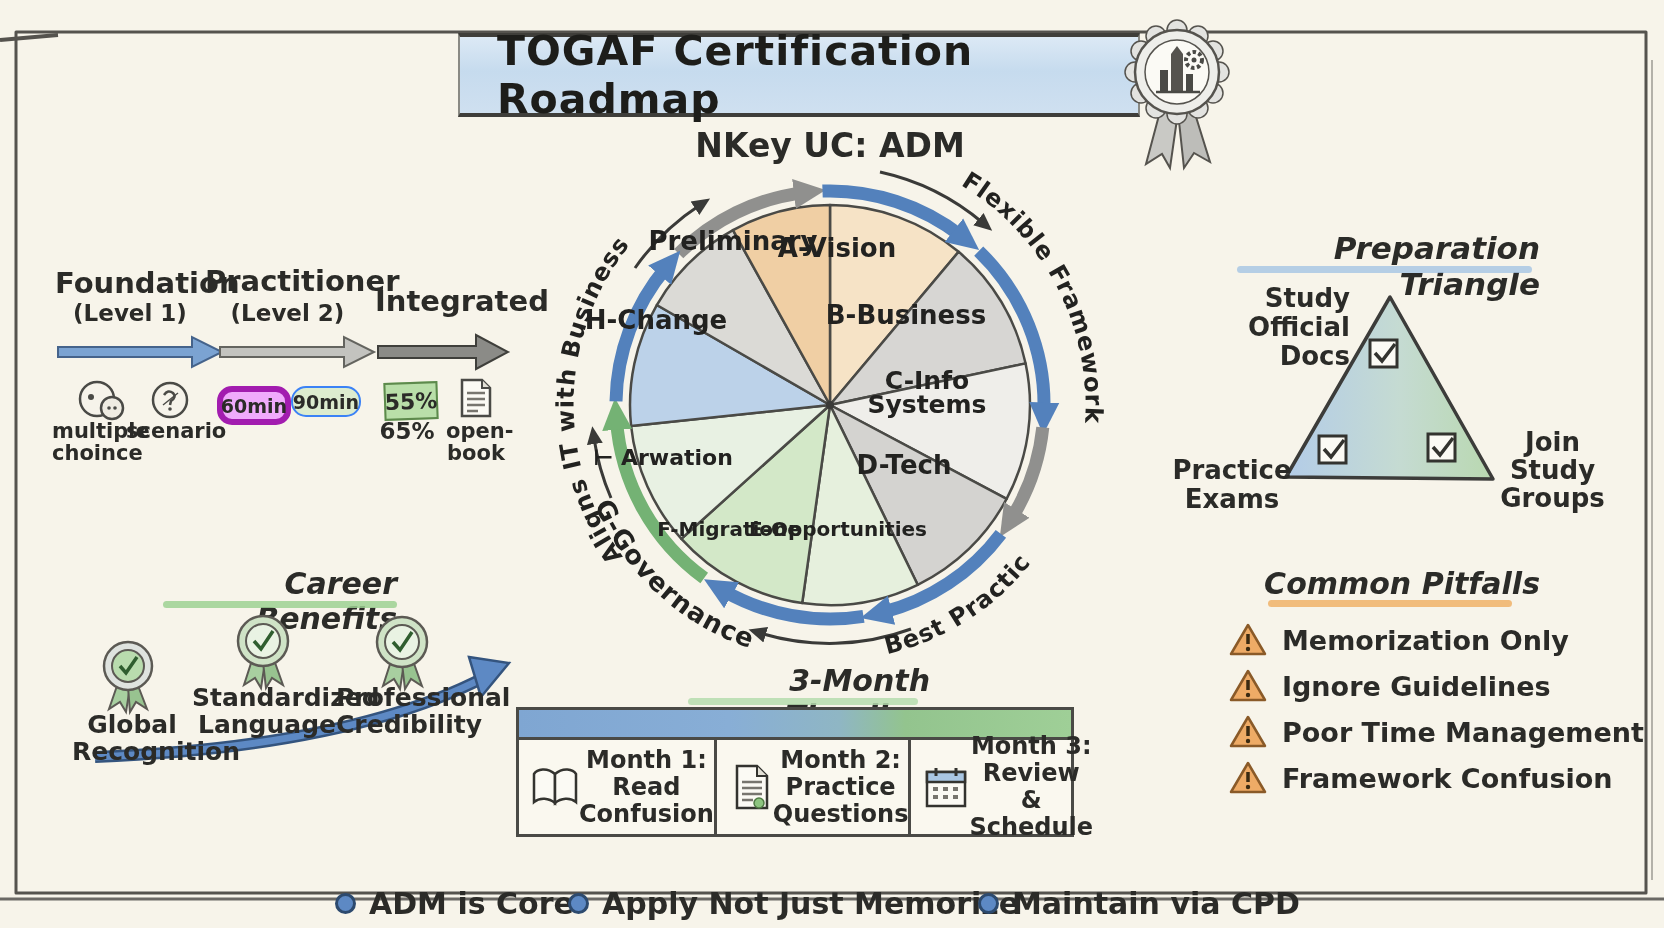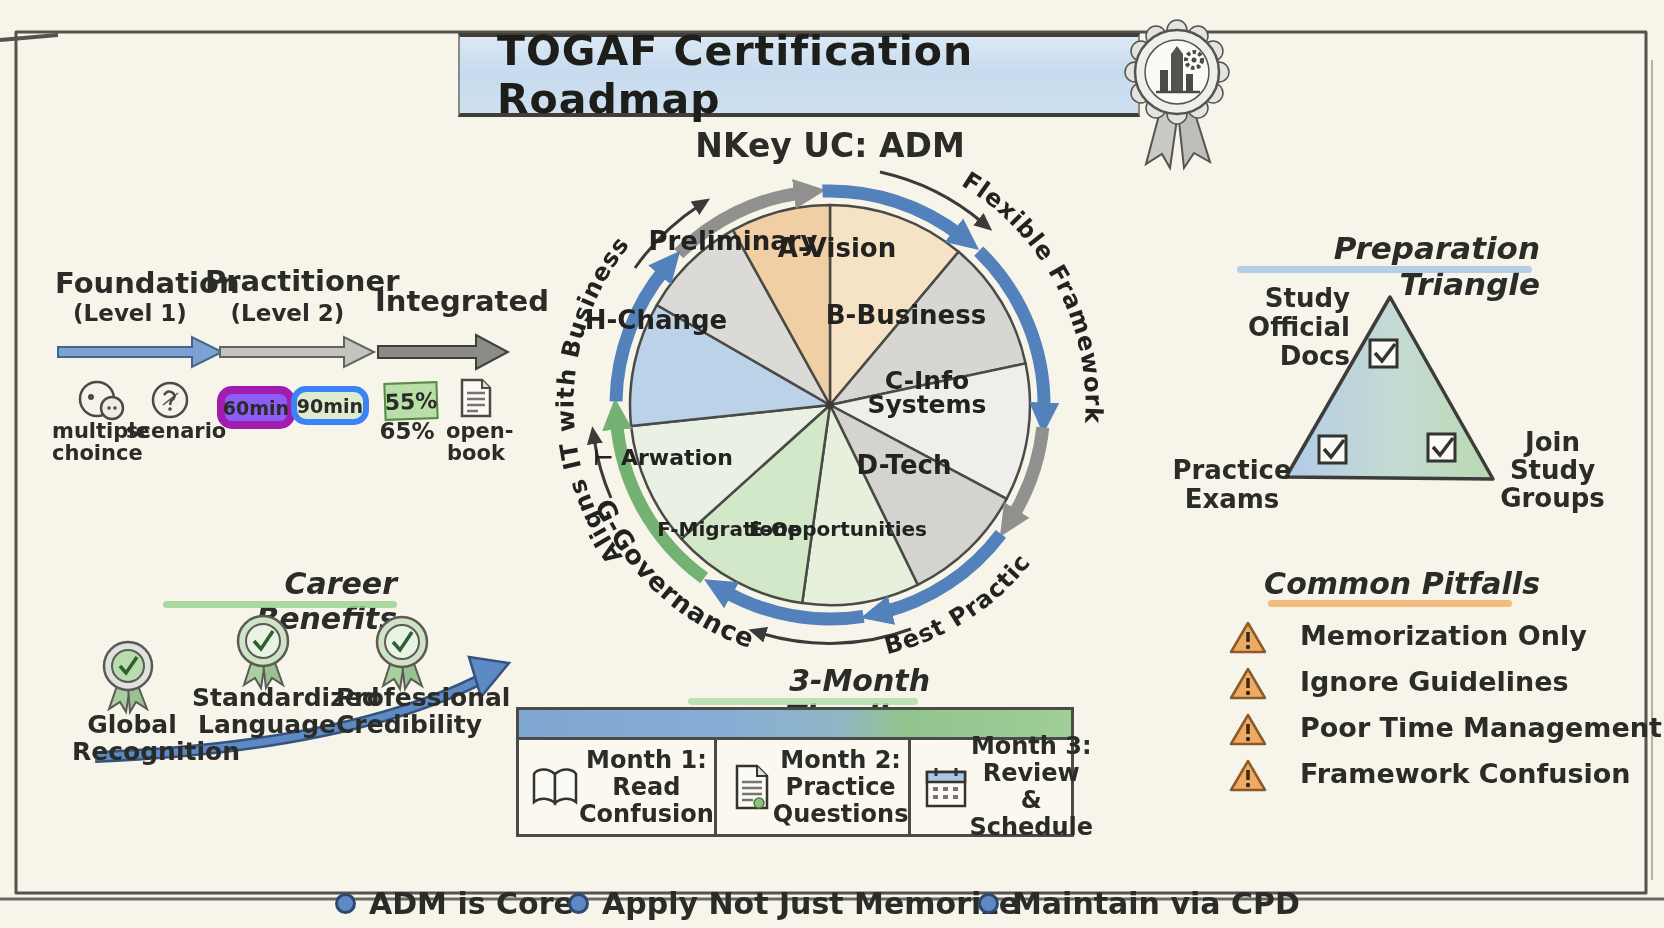--- a/index.html
+++ b/index.html
@@ -12,30 +12,30 @@
     border-top:4px solid #3f3e3a;border-bottom:4px solid #3f3e3a;
     border-left:2px solid #8a8a84;border-right:2px solid #8a8a84;
     display:flex;align-items:center;justify-content:center;}
   .banner-title{font-size:41px;font-weight:bold;letter-spacing:1px;color:#1d1d1a;padding-left:37px;}
   .subtitle{left:630px;top:126px;width:400px;font-size:33px;font-weight:bold;text-align:center;}
   
   .lvl-name{font-size:29px;font-weight:bold;text-align:center;}
   .lvl-sub{font-size:23px;font-weight:bold;text-align:center;}
   .pill{position:absolute;display:flex;align-items:center;justify-content:center;
     font-size:19px;font-weight:bold;border-radius:15px;}
-  .pill-gray{background:#8b5cf6;border:8px solid #a21caf;}
-  .pill-green{background:#ddeccf;border:6px solid #3b82f6;}
+  .pill-gray{background:#f0abfc;border:6px solid #a21caf;}
+  .pill-green{background:#ddeccf;border:2px solid #3b82f6;}
   .sticky{position:absolute;display:flex;align-items:center;justify-content:center;
     background:#b9dfa9;border:2px solid #5d8a4c;font-size:22px;font-weight:bold;transform:rotate(-2deg);}
   .small-lbl{font-size:21px;font-weight:bold;text-align:center;line-height:22px;}
   
   .sec-title{font-size:30px;font-weight:bold;text-align:right;font-style:italic;}
   .underline{position:absolute;height:7px;border-radius:4px;opacity:.85;}
   
-  .pit-row{position:absolute;display:flex;gap:32px;height:40px;}
+  .pit-row{position:absolute;display:flex;align-items:center;gap:14px;height:40px;}
   .pit-text{font-size:27px;font-weight:bold;white-space:nowrap;}
   
   .tl-table{left:516px;top:707px;width:558px;height:130px;border:3px solid #4a4a46;box-sizing:border-box;background:#faf8ef;}
   .tl-head{height:30px;border-bottom:3px solid #4a4a46;box-sizing:border-box;
     background:linear-gradient(90deg,#7fa6d2 0%,#88aed6 38%,#8fb6c4 58%,#93c48e 70%,#9fcf97 100%);}
   .tl-cells{display:flex;height:94px;}
   .tl-cell{flex:1;display:flex;align-items:center;justify-content:flex-start;padding-left:12px;box-sizing:border-box;}
   .tl-cell + .tl-cell{border-left:3px solid #4a4a46;}
   .tl-text{flex:1;text-align:center;font-size:24px;font-weight:bold;line-height:27px;}
   

